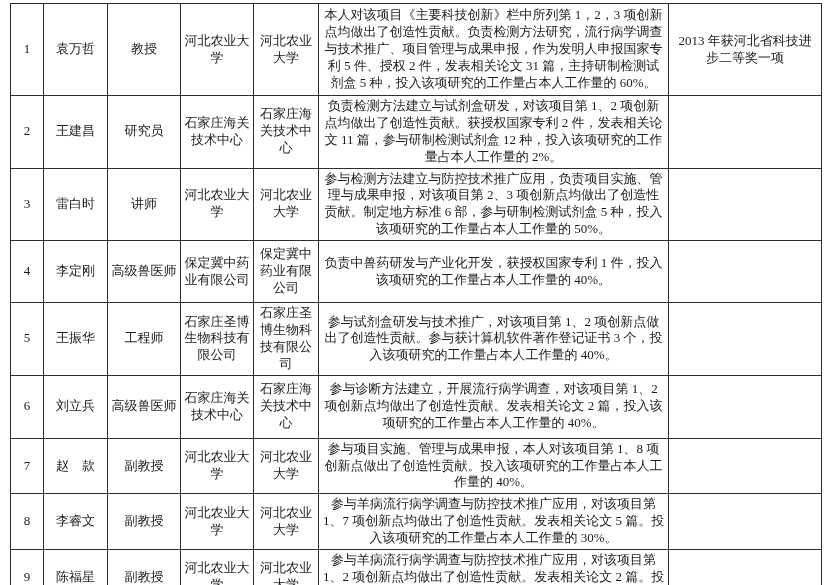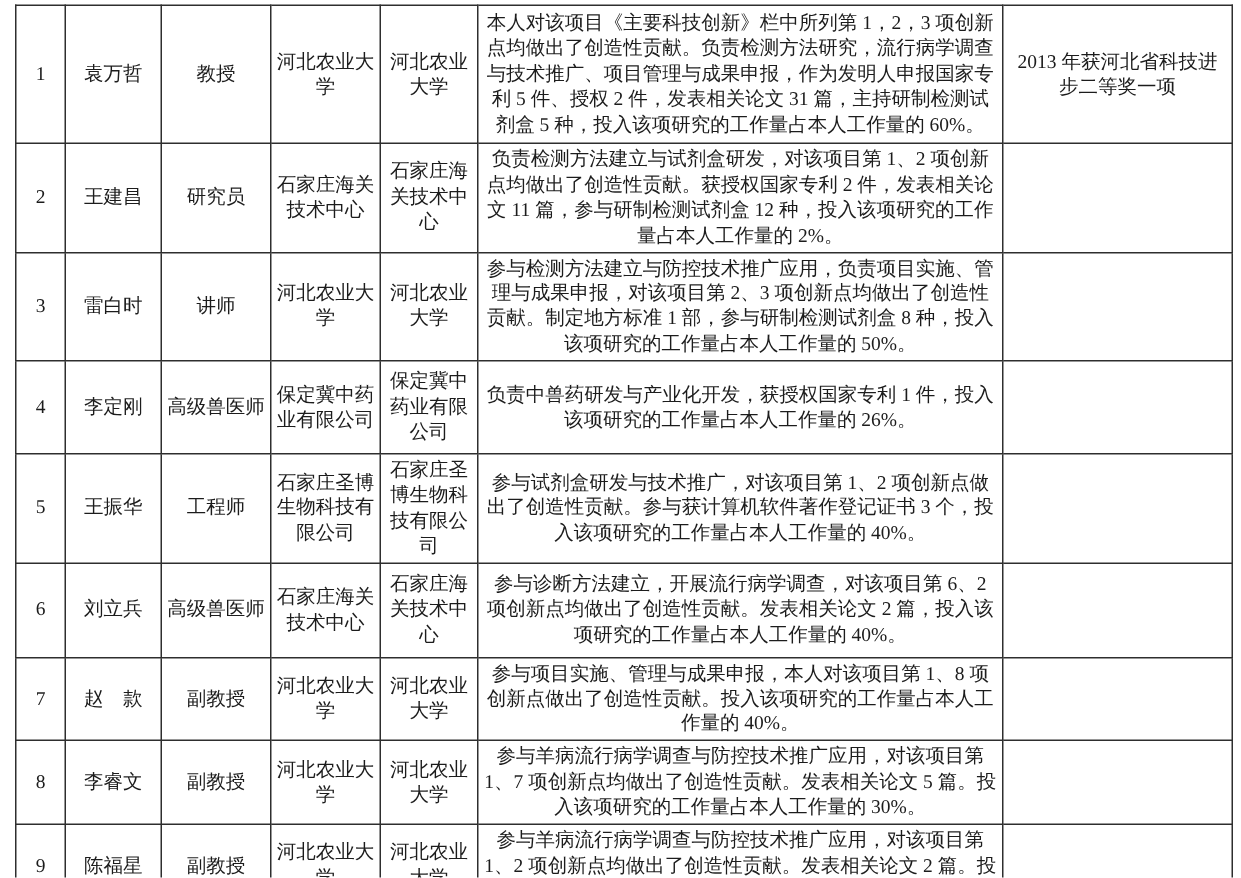--- a/index.html
+++ b/index.html
@@ -98,48 +98,48 @@
         <td class="c-unit2">石家庄海关技术中心</td>
         <td class="c-contrib">负责检测方法建立与试剂盒研发，对该项目第 1、2 项创新点均做出了创造性贡献。获授权国家专利 2 件，发表相关论文 11 篇，参与研制检测试剂盒 12 种，投入该项研究的工作量占本人工作量的 2%。</td>
         <td class="c-award"></td>
       </tr>
       <tr class="r3">
         <td class="c-seq">3</td>
         <td class="c-name">雷白时</td>
         <td class="c-title">讲师</td>
         <td class="c-unit1">河北农业大学</td>
         <td class="c-unit2">河北农业大学</td>
-        <td class="c-contrib">参与检测方法建立与防控技术推广应用，负责项目实施、管理与成果申报，对该项目第 2、3 项创新点均做出了创造性贡献。制定地方标准 1 部，参与研制检测试剂盒 8 种，投入该项研究的工作量占本人工作量的 50%。</td>
+        <td class="c-contrib">参与检测方法建立与防控技术推广应用，负责项目实施、管理与成果申报，对该项目第 2、3 项创新点均做出了创造性贡献。制定地方标准 6 部，参与研制检测试剂盒 5 种，投入该项研究的工作量占本人工作量的 50%。</td>
         <td class="c-award"></td>
       </tr>
       <tr class="r4">
         <td class="c-seq">4</td>
         <td class="c-name">李定刚</td>
         <td class="c-title">高级兽医师</td>
         <td class="c-unit1">保定冀中药业有限公司</td>
         <td class="c-unit2">保定冀中药业有限公司</td>
-        <td class="c-contrib">负责中兽药研发与产业化开发，获授权国家专利 1 件，投入该项研究的工作量占本人工作量的 26%。</td>
+        <td class="c-contrib">负责中兽药研发与产业化开发，获授权国家专利 1 件，投入该项研究的工作量占本人工作量的 40%。</td>
         <td class="c-award"></td>
       </tr>
       <tr class="r5">
         <td class="c-seq">5</td>
         <td class="c-name">王振华</td>
         <td class="c-title">工程师</td>
         <td class="c-unit1">石家庄圣博生物科技有限公司</td>
         <td class="c-unit2">石家庄圣博生物科技有限公司</td>
         <td class="c-contrib">参与试剂盒研发与技术推广，对该项目第 1、2 项创新点做出了创造性贡献。参与获计算机软件著作登记证书 3 个，投入该项研究的工作量占本人工作量的 40%。</td>
         <td class="c-award"></td>
       </tr>
       <tr class="r6">
         <td class="c-seq">6</td>
         <td class="c-name">刘立兵</td>
         <td class="c-title">高级兽医师</td>
         <td class="c-unit1">石家庄海关技术中心</td>
         <td class="c-unit2">石家庄海关技术中心</td>
-        <td class="c-contrib">参与诊断方法建立，开展流行病学调查，对该项目第 6、2 项创新点均做出了创造性贡献。发表相关论文 2 篇，投入该项研究的工作量占本人工作量的 40%。</td>
+        <td class="c-contrib">参与诊断方法建立，开展流行病学调查，对该项目第 1、2 项创新点均做出了创造性贡献。发表相关论文 2 篇，投入该项研究的工作量占本人工作量的 40%。</td>
         <td class="c-award"></td>
       </tr>
       <tr class="r7">
         <td class="c-seq">7</td>
         <td class="c-name">赵　款</td>
         <td class="c-title">副教授</td>
         <td class="c-unit1">河北农业大学</td>
         <td class="c-unit2">河北农业大学</td>
         <td class="c-contrib">参与项目实施、管理与成果申报，本人对该项目第 1、8 项创新点做出了创造性贡献。投入该项研究的工作量占本人工作量的 40%。</td>
         <td class="c-award"></td>

